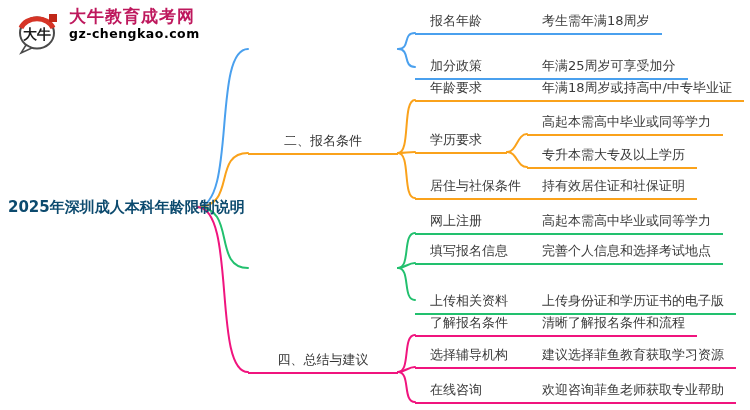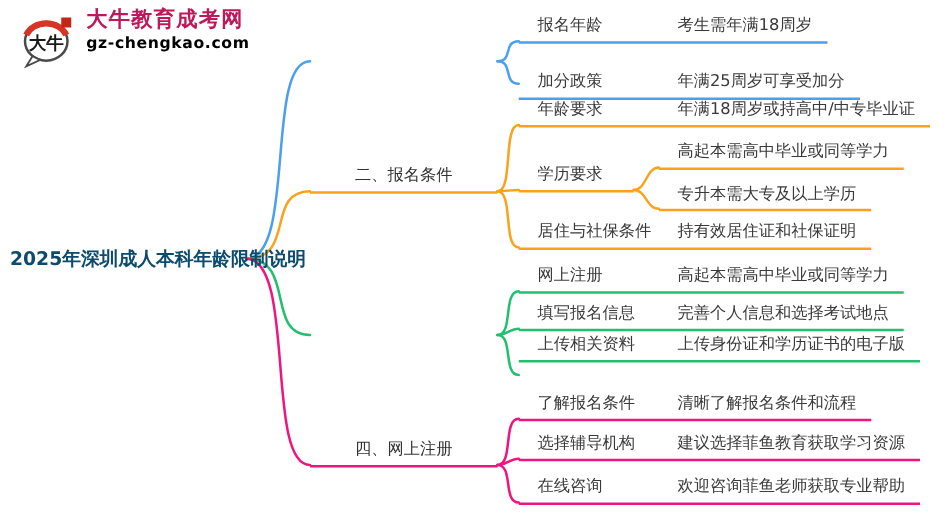--- a/index.html
+++ b/index.html
@@ -73,21 +73,21 @@
     </svg>
     <div class="logo-text">
       <span class="logo-title">大牛教育成考网</span>
       <span class="logo-domain">gz-chengkao.com</span>
     </div>
   </div>
 
   <div class="root">2025年深圳成人本科年龄限制说明</div>
 
   <div class="bl c-orange" style="top:129px;">二、报名条件</div>
-  <div class="bl c-pink" style="top:348px;">四、网上注册</div>
+  <div class="bl c-pink" style="top:348px;">四、总结与建议</div>
 
   <div class="row c-blue" style="top:9px;">
     <span class="topic">报名年龄</span><span>考生需年满18周岁</span>
   </div>
   <div class="row c-blue" style="top:54px;">
     <span class="topic">加分政策</span><span>年满25周岁可享受加分</span>
   </div>
 
   <div class="row c-orange" style="top:76px;">
     <span class="topic">年龄要求</span><span>年满18周岁或持高中/中专毕业证</span>
@@ -104,21 +104,21 @@
   <div class="row c-orange" style="top:174px;">
     <span class="topic">居住与社保条件</span><span>持有效居住证和社保证明</span>
   </div>
 
   <div class="row c-green" style="top:209px;">
     <span class="topic">网上注册</span><span>高起本需高中毕业或同等学力</span>
   </div>
   <div class="row c-green" style="top:239px;">
     <span class="topic">填写报名信息</span><span>完善个人信息和选择考试地点</span>
   </div>
-  <div class="row c-green" style="top:264px;">
+  <div class="row c-green" style="top:289px;">
     <span class="topic">上传相关资料</span><span>上传身份证和学历证书的电子版</span>
   </div>
 
   <div class="row c-pink" style="top:311px;">
     <span class="topic">了解报名条件</span><span>清晰了解报名条件和流程</span>
   </div>
   <div class="row c-pink" style="top:343px;">
     <span class="topic">选择辅导机构</span><span>建议选择菲鱼教育获取学习资源</span>
   </div>
   <div class="row c-pink" style="top:378px;">

